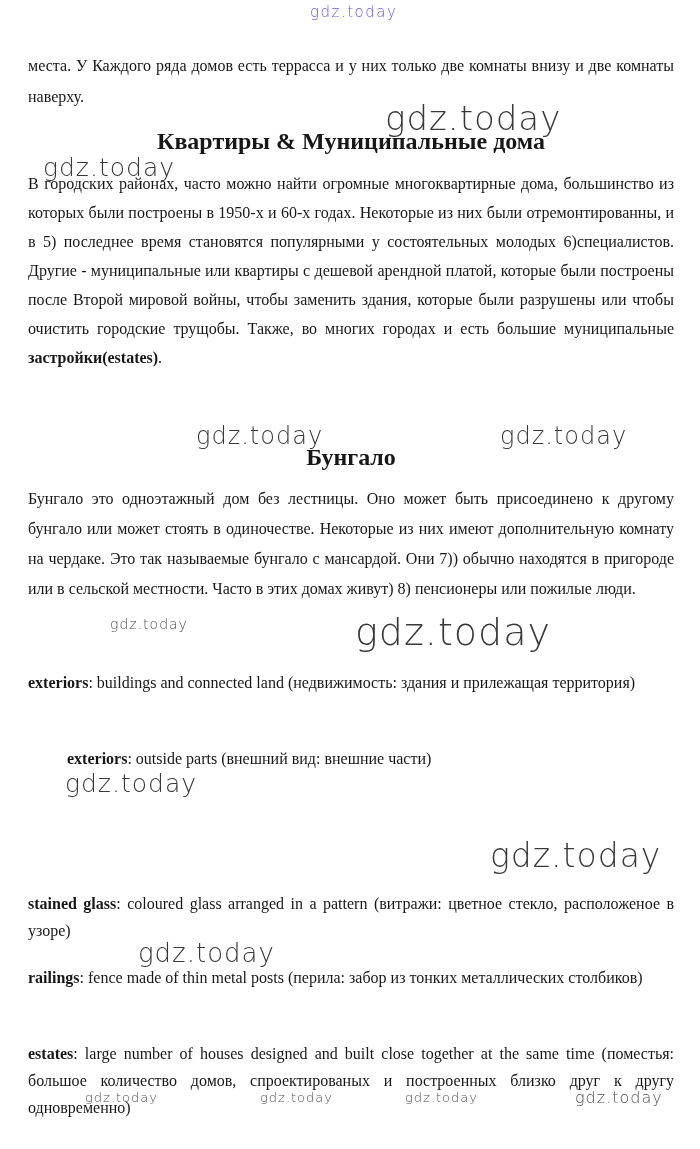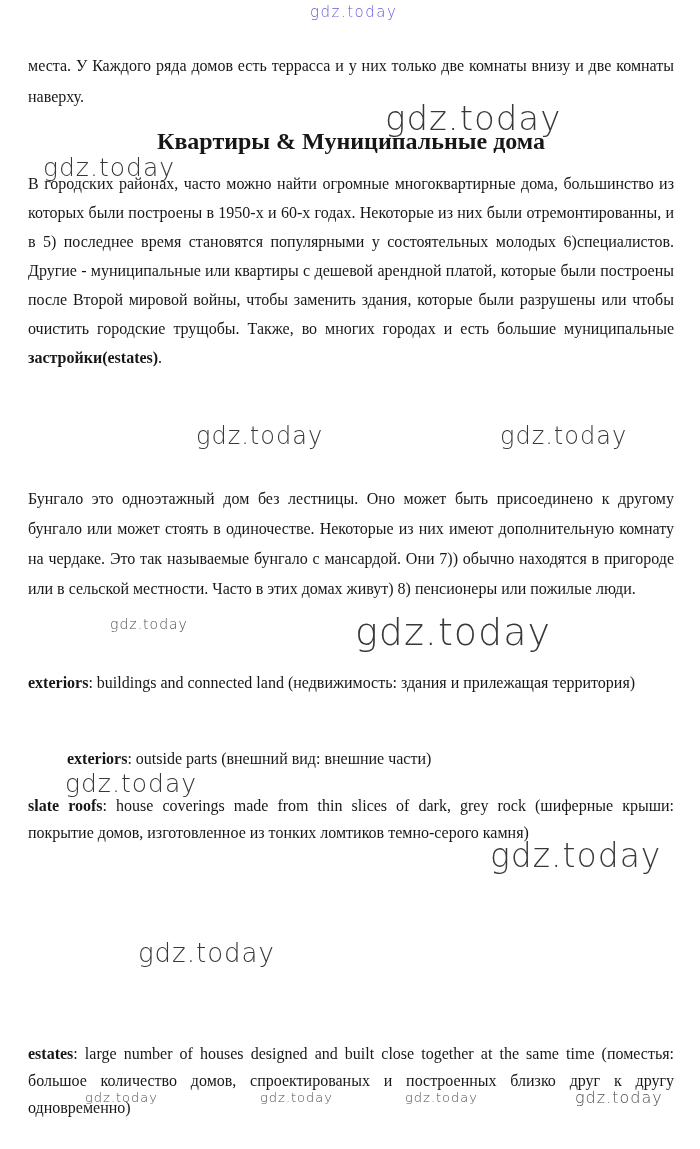--- a/index.html
+++ b/index.html
@@ -78,39 +78,41 @@
 
   <h2 class="heading h-flats">Квартиры &amp; Муниципальные дома</h2>
 
   <span class="wm wm-left-1">gdz.today</span>
 
   <p class="para body-flats"><span>В городских районах, часто можно найти огромные многоквартирные дома, большинство из которых были построены в 1950-х и 60-х годах. Некоторые из них были отремонтированны, и в 5) последнее время становятся популярными у состоятельных молодых 6)специалистов. Другие - муниципальные или квартиры с дешевой арендной платой, которые были построены после Второй мировой войны, чтобы заменить здания, которые были разрушены или чтобы очистить городские трущобы. Также, во многих городах и есть большие муниципальные </span><b>застройки(estates)</b><span>.</span></p>
 
   <span class="wm wm-mid-a">gdz.today</span>
   <span class="wm wm-mid-b">gdz.today</span>
 
+  <h2 class="heading h-bungalow">Бунгало</h2>
 
   <p class="para body-bungalow">Бунгало это одноэтажный дом без лестницы. Оно может быть присоединено к другому бунгало или может стоять в одиночестве. Некоторые из них имеют дополнительную комнату на чердаке. Это так называемые бунгало с мансардой. Они 7)) обычно находятся в пригороде или в сельской местности. Часто в этих домах живут) 8) пенсионеры или пожилые люди.</p>
 
   <span class="wm wm-small-1">gdz.today</span>
   <span class="wm wm-big-2">gdz.today</span>
 
   <p class="para vocab vocab-properties"><b>exteriors</b><span>: buildings and connected land (недвижимость: здания и прилежащая территория)</span></p>
 
   <p class="para vocab vocab-exteriors"><b>exteriors</b><span>: outside parts (внешний вид: внешние части)</span></p>
 
   <span class="wm wm-left-2">gdz.today</span>
 
-  <p class="para vocab vocab-slate"><b>slate roofs</b><span>: house coverings made from thin slices of dark, grey rock (шиферные крыши: покрытие домов, изготовленное из тонких ломтиков темно-серого камня)</span></p>
 
   <span class="wm wm-big-3">gdz.today</span>
 
+  <p class="para vocab vocab-stained"><b>stained glass</b><span>: coloured glass arranged in a pattern (витражи: цветное стекло, расположеное в узоре)</span></p>
 
   <span class="wm wm-left-3">gdz.today</span>
 
+  <p class="para vocab vocab-railings"><b>railings</b><span>: fence made of thin metal posts (перила: забор из тонких металлических столбиков)</span></p>
 
   <p class="para vocab vocab-estates"><b>estates</b><span>: large number of houses designed and built close together at the same time (поместья: большое количество домов, спроектированых и построенных близко друг к другу одновременно)</span></p>
 
   <span class="wm wm-bot wm-bot-1">gdz.today</span>
   <span class="wm wm-bot wm-bot-2">gdz.today</span>
   <span class="wm wm-bot wm-bot-3">gdz.today</span>
   <span class="wm wm-bot wm-bot-4">gdz.today</span>
 
 </div>
 

